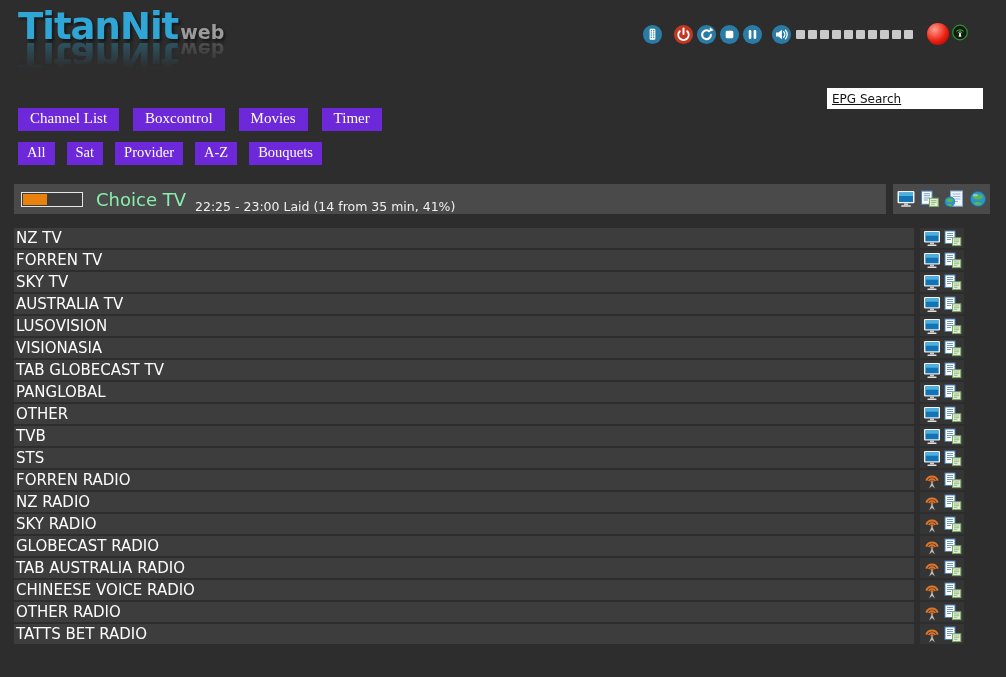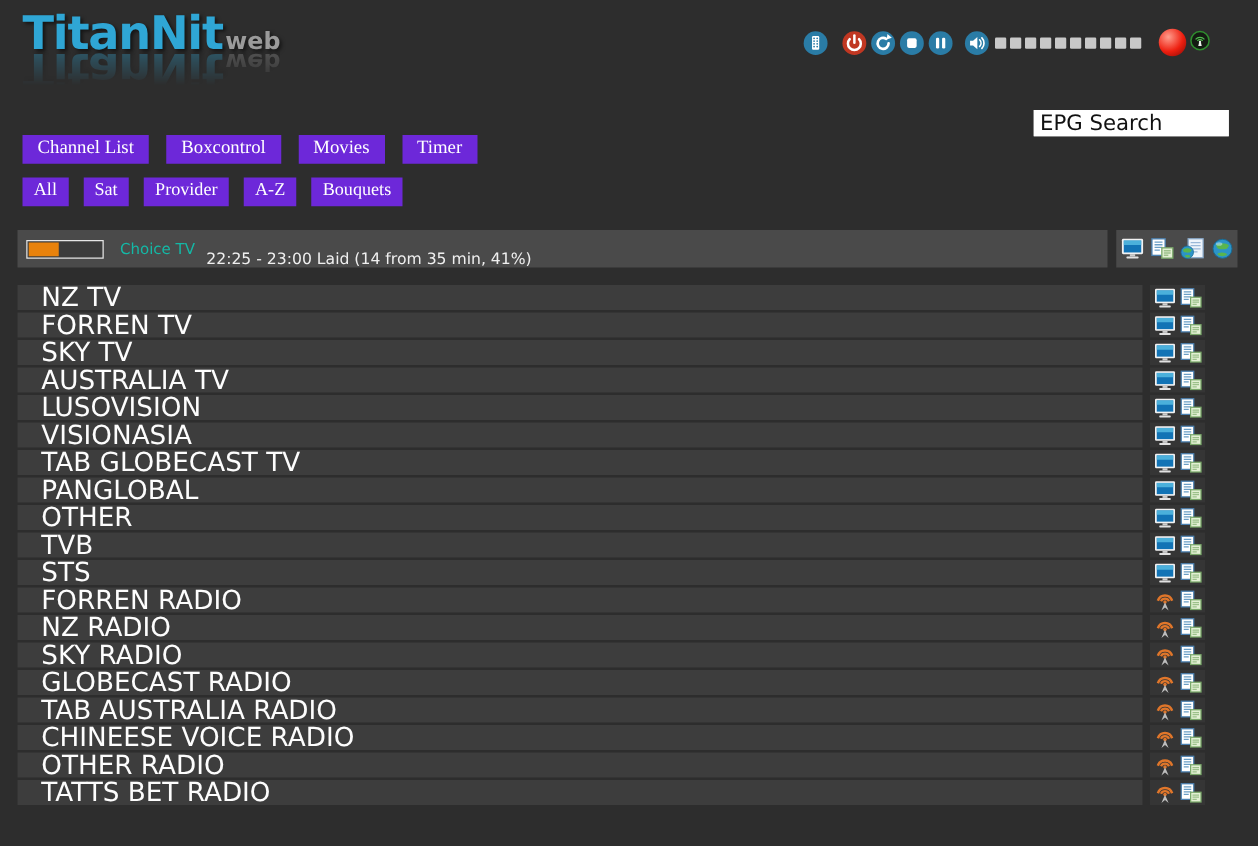--- a/index.html
+++ b/index.html
@@ -22,47 +22,47 @@
   .ctl-btn{width:21px;height:21px;border:none;background:transparent;padding:0;cursor:pointer;}
   .ctl-btn svg{width:21px;height:21px;display:block;}
   .vol-seg{width:9px;height:9px;background:#c9c9c9;border-radius:1px;margin-left:3px;cursor:pointer;}
   .record-ball{width:22px;height:22px;border-radius:50%;
     background:radial-gradient(circle at 35% 30%,#ff9d8d,#ee1f10 55%,#8c0a05 95%);}
   .sp10{margin-left:10px;} .sp2{margin-left:2px;} .sp8{margin-left:8px;}
   .sp4{margin-left:4px;} .sp14{margin-left:14px;}
 
   
   .epg-search{position:absolute;left:827px;top:88px;width:146px;height:17px;
-    background:#fff;border:1px solid #fff;color:#111;font-size:17px;
-    font-family:"DejaVu Sans","Liberation Sans",sans-serif;padding:1px 4px;}
+    background:#fff;border:1px solid #fff;color:#111;font-size:12px;
+    font-family:"DejaVu Sans","Liberation Sans",sans-serif;padding:1px 4px;text-decoration:underline;}
 
   
   .nav-row{position:absolute;left:18px;top:108px;display:flex;gap:14px;}
   .filter-row{position:absolute;left:18px;top:142px;display:flex;gap:12px;}
   .nav-btn{background:#6d28d9;color:#fff;border:none;cursor:pointer;
     font-family:Liberation Serif, serif;
     font-size:15px;padding:2px 12px 4px;white-space:nowrap;}
   .filter-row .nav-btn{font-size:14.5px;padding:2px 9px 4px;}
 
   
   .now-bar{position:absolute;left:14px;top:184px;width:976px;height:30px;display:flex;gap:7px;}
   .now-main{flex:1;background:#4a4a4a;display:flex;align-items:center;padding-left:7px;}
   .progress{width:58px;height:11px;border:1px solid #e6e6e6;padding:1px;background:#3c3c3c;}
   .progress-fill{height:100%;background:#e8820c;}
-  .now-channel{font-size:12px;color:#14b8a6;margin-left:13px;}
+  .now-channel{font-size:18px;color:#86efac;margin-left:13px;}
   .now-epg{font-size:12.5px;color:#efefef;margin-left:9px;padding-top:2px;margin-top:13px;}
   .now-actions{width:97px;background:#4a4a4a;display:flex;align-items:center;
                justify-content:center;gap:4px;}
   .now-actions .icon-btn svg{width:20px;height:18px;}
 
   
   .channel-list{position:absolute;left:14px;top:228px;width:950px;}
   .ch-row{height:20px;margin-bottom:2px;display:flex;gap:6px;cursor:pointer;}
-  .ch-name{flex:1;background:#3d3d3d;font-size:21px;line-height:20px;
-           padding-left:19px;color:#fdfdfd;overflow:hidden;white-space:nowrap;}
+  .ch-name{flex:1;background:#3d3d3d;font-size:15px;line-height:20px;
+           padding-left:2px;color:#fdfdfd;overflow:hidden;white-space:nowrap;}
   .ch-icons{width:44px;background:#353535;display:flex;align-items:center;
             justify-content:center;gap:3px;}
   .icon-btn{border:none;background:transparent;padding:0;cursor:pointer;line-height:0;}
   .icon-btn svg{width:18px;height:17px;display:block;}
 </style>
 </head>
 <body>
 
 <div class="app">
 

